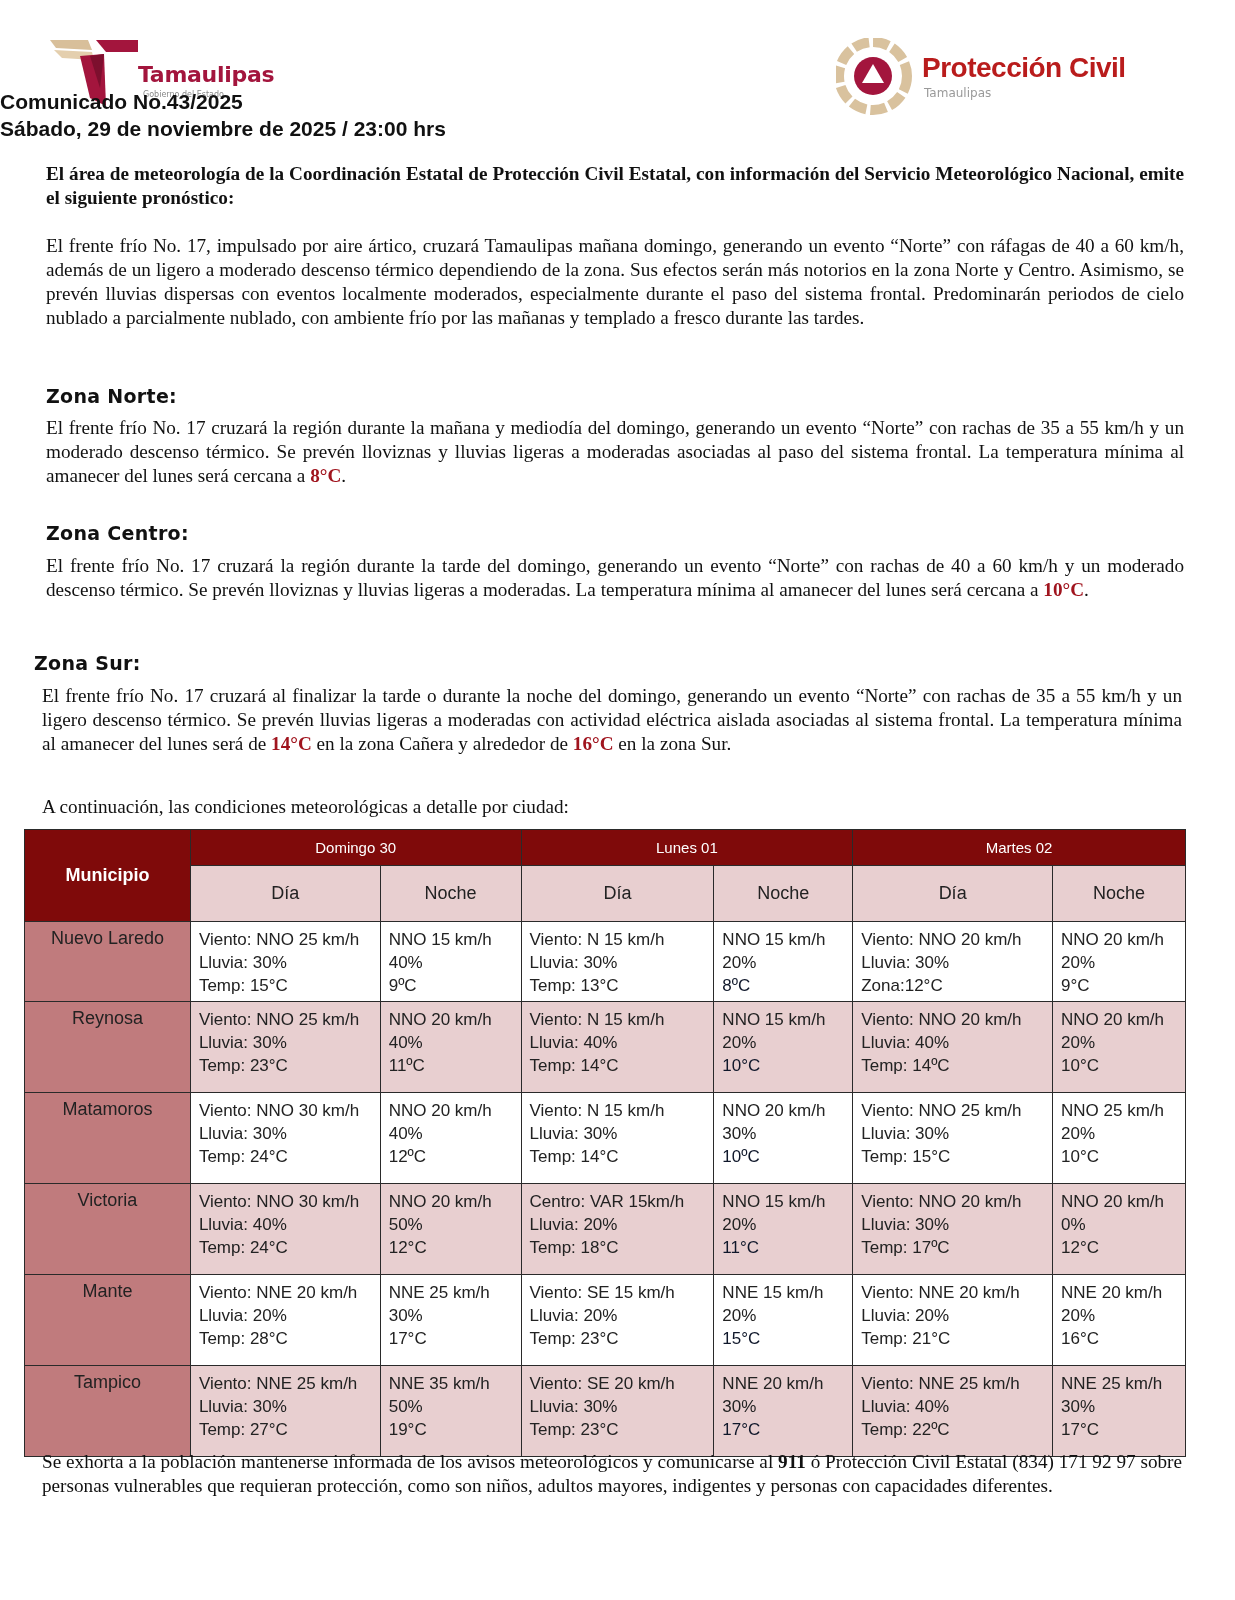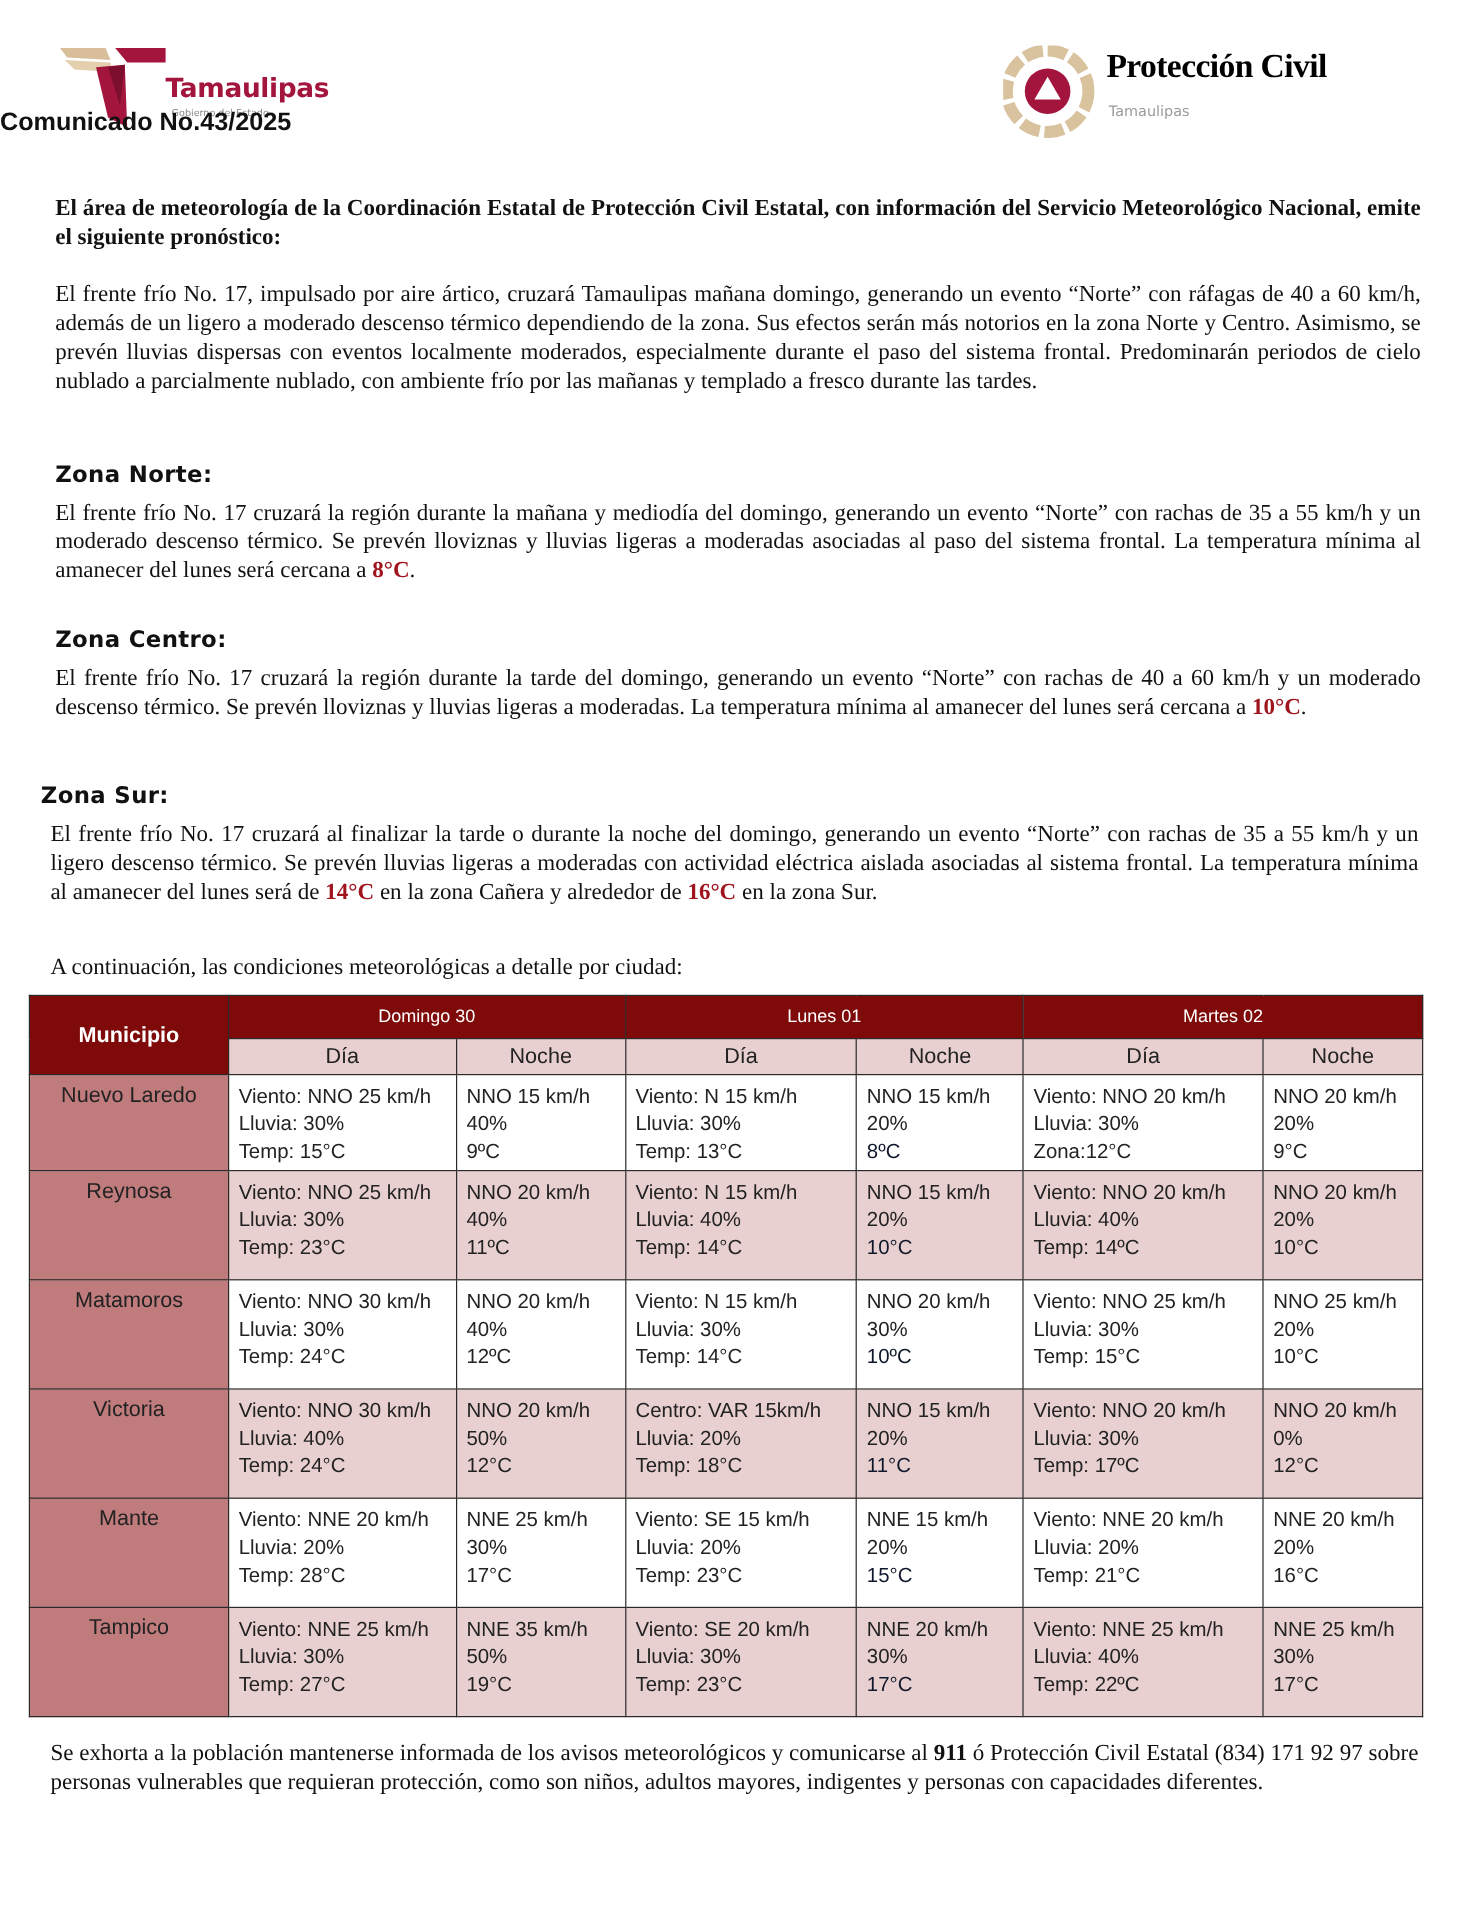--- a/index.html
+++ b/index.html
@@ -7,21 +7,21 @@
   body { position: relative; font-family: "Liberation Serif", serif; color: #111; overflow: hidden; }
 
   .header { position: absolute; left: 0; top: 0; width: 1111px; height: 150px; }
   .logo-left { position: absolute; left: 48px; top: 38px; width: 250px; height: 72px; }
   .logo-left svg { position: absolute; left: 0; top: 0; }
   .logo-left .brand { position: absolute; left: 90px; top: 24px; font-family: "DejaVu Sans", sans-serif; font-weight: bold; font-size: 22px; color: #a3153d; letter-spacing: -0.3px; }
   .logo-left .sub { position: absolute; left: 95px; top: 52px; font-family: "DejaVu Sans", sans-serif; font-size: 8px; color: #888; }
 
   .logo-right { position: absolute; left: 836px; top: 38px; width: 340px; height: 80px; }
   .logo-right svg { position: absolute; left: 0; top: 0; }
-  .logo-right .brand { position: absolute; left: 86px; top: 2px; font-family: Liberation Serif, serif; font-weight: bold; font-size: 28px; color: #000000; letter-spacing: -0.5px; white-space: nowrap; }
+  .logo-right .brand { position: absolute; left: 86px; top: 14px; font-family: Liberation Sans, sans-serif; font-weight: bold; font-size: 28px; color: #b91c1c; letter-spacing: -0.5px; white-space: nowrap; }
   .logo-right .sub { position: absolute; left: 88px; top: 48px; font-family: "DejaVu Sans", sans-serif; font-size: 12px; color: #9a9a9a; }
 
   .title-block { position: absolute; left: 0; top: 88px; width: 1150px; text-align: left; font-family: "Liberation Sans", sans-serif; font-weight: bold; font-size: 21px; line-height: 27px; color: #111; }
 
   .body-text { position: absolute; left: 46px; width: 1138px; font-size: 19.2px; line-height: 24px; text-align: justify; }
   .intro { top: 162px; font-weight: bold; }
   .para1 { top: 234px; }
   .zone-title { position: absolute; left: 46px; font-family: "DejaVu Sans", sans-serif; font-weight: bold; font-size: 19px; letter-spacing: 0.3px; }
   .zn-title { top: 385px; }
   .zn-text { top: 416px; }
@@ -30,21 +30,21 @@
   .zs-title { top: 652px; left: 34px; }
   .zs-text { top: 684px; left: 42px; width: 1140px; }
   .lead-in { position: absolute; left: 42px; top: 796px; font-size: 19.2px; }
   .hl { color: #a0141e; font-weight: bold; }
   .b { font-weight: bold; }
 
   table.forecast { position: absolute; left: 24px; top: 829px; width: 1162px; border-collapse: collapse; font-family: "Liberation Sans", sans-serif; font-size: 17px; }
   table.forecast th, table.forecast td { border: 1.5px solid #2a2a2a; }
   th.muni { background: #7f0a0a; color: #fff; font-weight: bold; font-size: 18px; width: 166px; margin-top: 18px; }
   th.day { background: #7f0a0a; color: #fff; font-weight: normal; font-size: 15px; height: 36px; }
-  th.sub { background: #e8cfd0; color: #222; font-weight: normal; font-size: 18px; height: 30px; }
+  th.sub { background: #e8cfd0; color: #222; font-weight: normal; font-size: 18px; height: 56px; }
   td.city { background: #c07b7d; color: #222; text-align: center; vertical-align: top; padding-top: 6px; font-size: 18px; }
   td.cell { vertical-align: top; padding: 6px 8px 4px 8px; line-height: 23px; color: #222; }
   tr.odd td.cell { background: #ffffff; }
   tr.even td.cell { background: #e8cfd0; }
   tr.row-h td { height: 76px; }
   tr.row-h2 td { height: 91px; }
   .red { color: #0f172a; }
 
   .footer-text { position: absolute; left: 42px; top: 1450px; width: 1140px; font-size: 19.2px; line-height: 24px; text-align: justify; }
 </style>
@@ -69,20 +69,21 @@
       <circle cx="37" cy="38" r="34" fill="none" stroke="#d9c29e" stroke-width="10" stroke-dasharray="16 4"></circle>
       <circle cx="37" cy="38" r="19" fill="#a3153d"></circle>
       <path d="M37 26 L48 45 L26 45 Z" fill="#ffffff"></path>
     </svg>
     <span class="brand">Protección Civil</span>
     <span class="sub">Tamaulipas</span>
   </div>
 
   <div class="title-block">
     <div>Comunicado No.43/2025</div>
+    <div>Sábado, 29 de noviembre de 2025 / 23:00 hrs</div>
   </div>
 </div>
 
 <p class="body-text intro">El área de meteorología de la Coordinación Estatal de Protección Civil Estatal, con información del Servicio Meteorológico Nacional, emite el siguiente pronóstico:</p>
 <p class="body-text para1">El frente frío No. 17, impulsado por aire ártico, cruzará Tamaulipas mañana domingo, generando un evento “Norte” con ráfagas de 40 a 60 km/h, además de un ligero a moderado descenso térmico dependiendo de la zona. Sus efectos serán más notorios en la zona Norte y Centro. Asimismo, se prevén lluvias dispersas con eventos localmente moderados, especialmente durante el paso del sistema frontal. Predominarán periodos de cielo nublado a parcialmente nublado, con ambiente frío por las mañanas y templado a fresco durante las tardes.</p>
 
 <div class="zone-title zn-title">Zona Norte:</div>
 <p class="body-text zn-text"><span>El frente frío No. 17 cruzará la región durante la mañana y mediodía del domingo, generando un evento “Norte” con rachas de 35 a 55 km/h y un moderado descenso térmico. Se prevén lloviznas y lluvias ligeras a moderadas asociadas al paso del sistema frontal. La temperatura mínima al amanecer del lunes será cercana a </span><span class="hl">8°C</span><span>.</span></p>
 
 <div class="zone-title zc-title">Zona Centro:</div>

